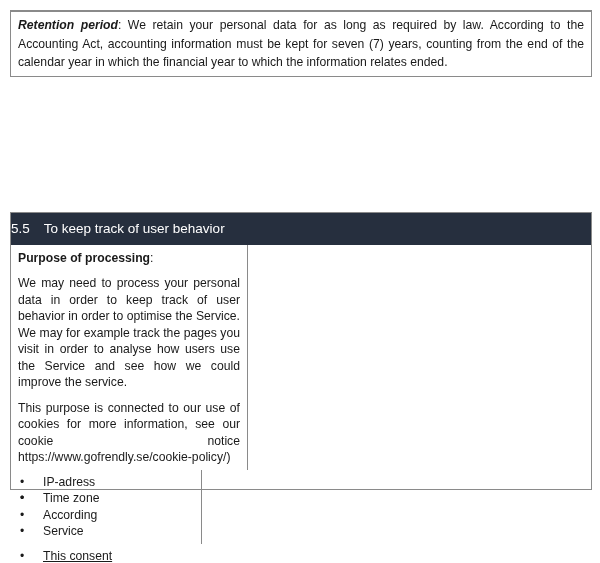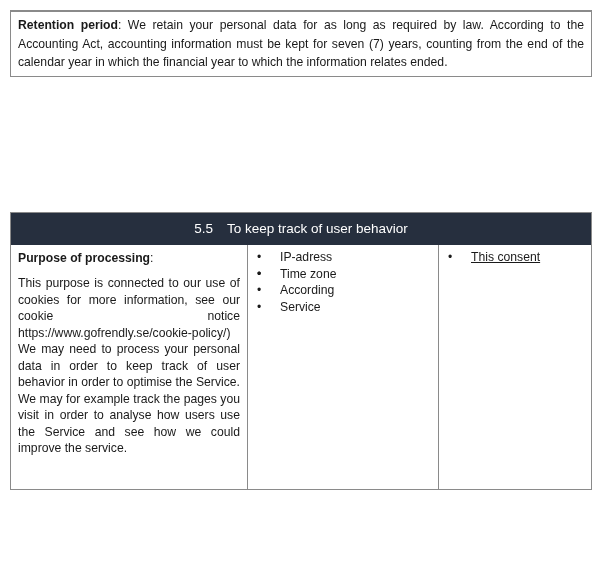--- a/index.html
+++ b/index.html
@@ -6,22 +6,22 @@
   body { width:600px; height:563px; position:relative; overflow:hidden;
          font-family:"Liberation Sans", sans-serif; color:#1a1a1a; font-size:12.2px; }
   .tbl { position:absolute; left:10px; width:582px; border:1px solid #8a8a8a; box-sizing:border-box; }
   .row { display:flex; box-sizing:border-box; }
   .cell { box-sizing:border-box; padding:4px 7px; }
   .c1 { width:237px; border-right:1px solid #8a8a8a; }
   .c2 { width:191px; border-right:1px solid #8a8a8a; }
   .c3 { flex:1; }
   .just { text-align:justify; line-height:16.5px; margin:0; }
   .ret { border-top:1px solid #8a8a8a; padding:4px 7px; line-height:18.5px; text-align:justify; }
-  b { font-weight:bold; }
-  .hdr { background:#262f3e; color:#ffffff; text-align:center; height:32px; line-height:32px; font-size:13.5px; }
+  b { font-weight:bold;font-style:italic; }
+  .hdr { background:#262f3e; color:#ffffff; text-align:left; height:32px; line-height:32px; font-size:13.5px; }
   .hdr .num { margin-right:14px; }
   .colhead { font-weight:bold; margin:2px 0 10px 0; }
   ul { list-style:none; margin:0; padding:0; }
   li { position:relative; padding-left:25px; line-height:16.5px; }
   li .bullet { position:absolute; left:2px; top:0; }
   .uline { text-decoration:underline; }
   .p2 { margin-top:9px; }
 </style>
 </head>
 <body>
@@ -29,25 +29,25 @@
 <div class="tbl" style="top:10px;">
   <div class="ret">
     <b>Retention period</b><span>: We retain your personal data for as long as required by law. According to the Accounting Act, accounting information must be kept for seven (7) years, counting from the end of the calendar year in which the financial year to which the information relates ended.</span>
   </div>
 </div>
 
 <div class="tbl" style="top:212px;">
   <div class="hdr">
     <span class="num">5.5</span><span>To keep track of user behavior</span>
   </div>
-  <div class="row" style="height:244px;">
+  <div class="row" style="height:244px;flex-direction:column;">
     <div class="cell c1">
       <div class="colhead"><span>Purpose of processing</span><span style="font-weight:normal">:</span></div>
+      <p class="just">We may need to process your personal data in order to keep track of user behavior in order to optimise the Service. We may for example track the pages you visit in order to analyse how users use the Service and see how we could improve the service.</p>
       <p class="just p2">This purpose is connected to our use of cookies for more information, see our cookie notice https://www.gofrendly.se/cookie-policy/)</p>
-      <p class="just">We may need to process your personal data in order to keep track of user behavior in order to optimise the Service. We may for example track the pages you visit in order to analyse how users use the Service and see how we could improve the service.</p>
     </div>
     <div class="cell c2">
       <ul>
         <li><span class="bullet">•</span><span>IP-adress</span></li>
         <li style="text-align:justify"><span class="bullet">•</span></li>
         <li><span class="bullet">•</span><span>Time zone</span></li>
         <li><span class="bullet">•</span><span>According</span></li>
         <li><span class="bullet">•</span><span>Service</span></li>
       </ul>
     </div>

